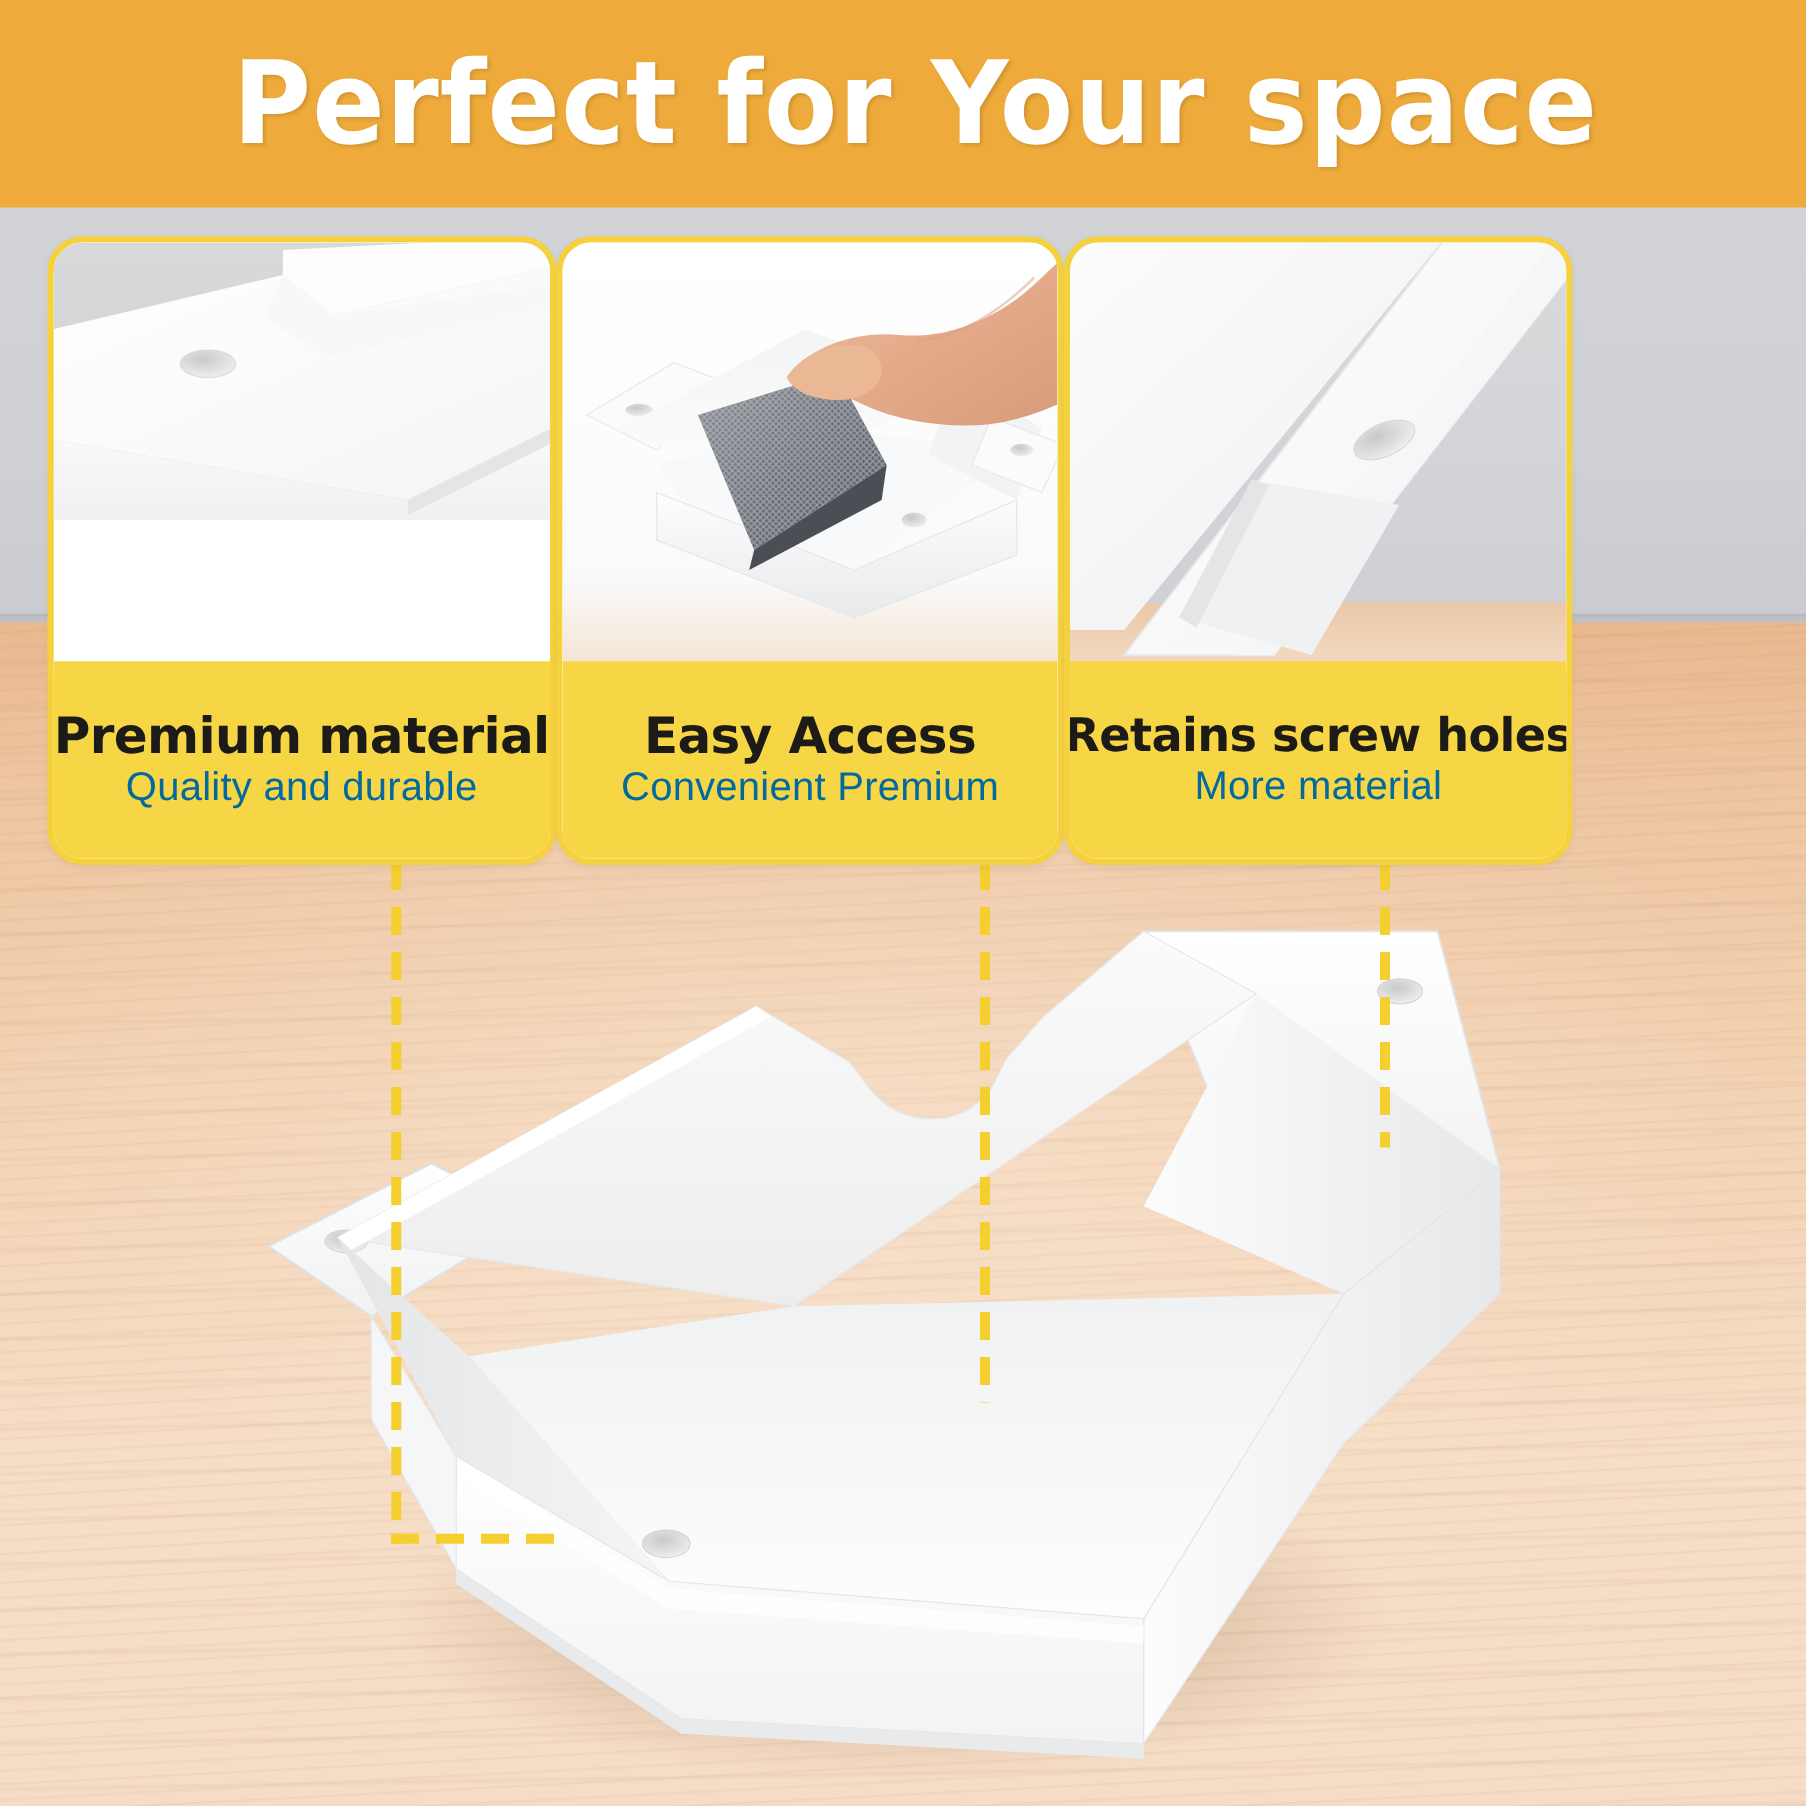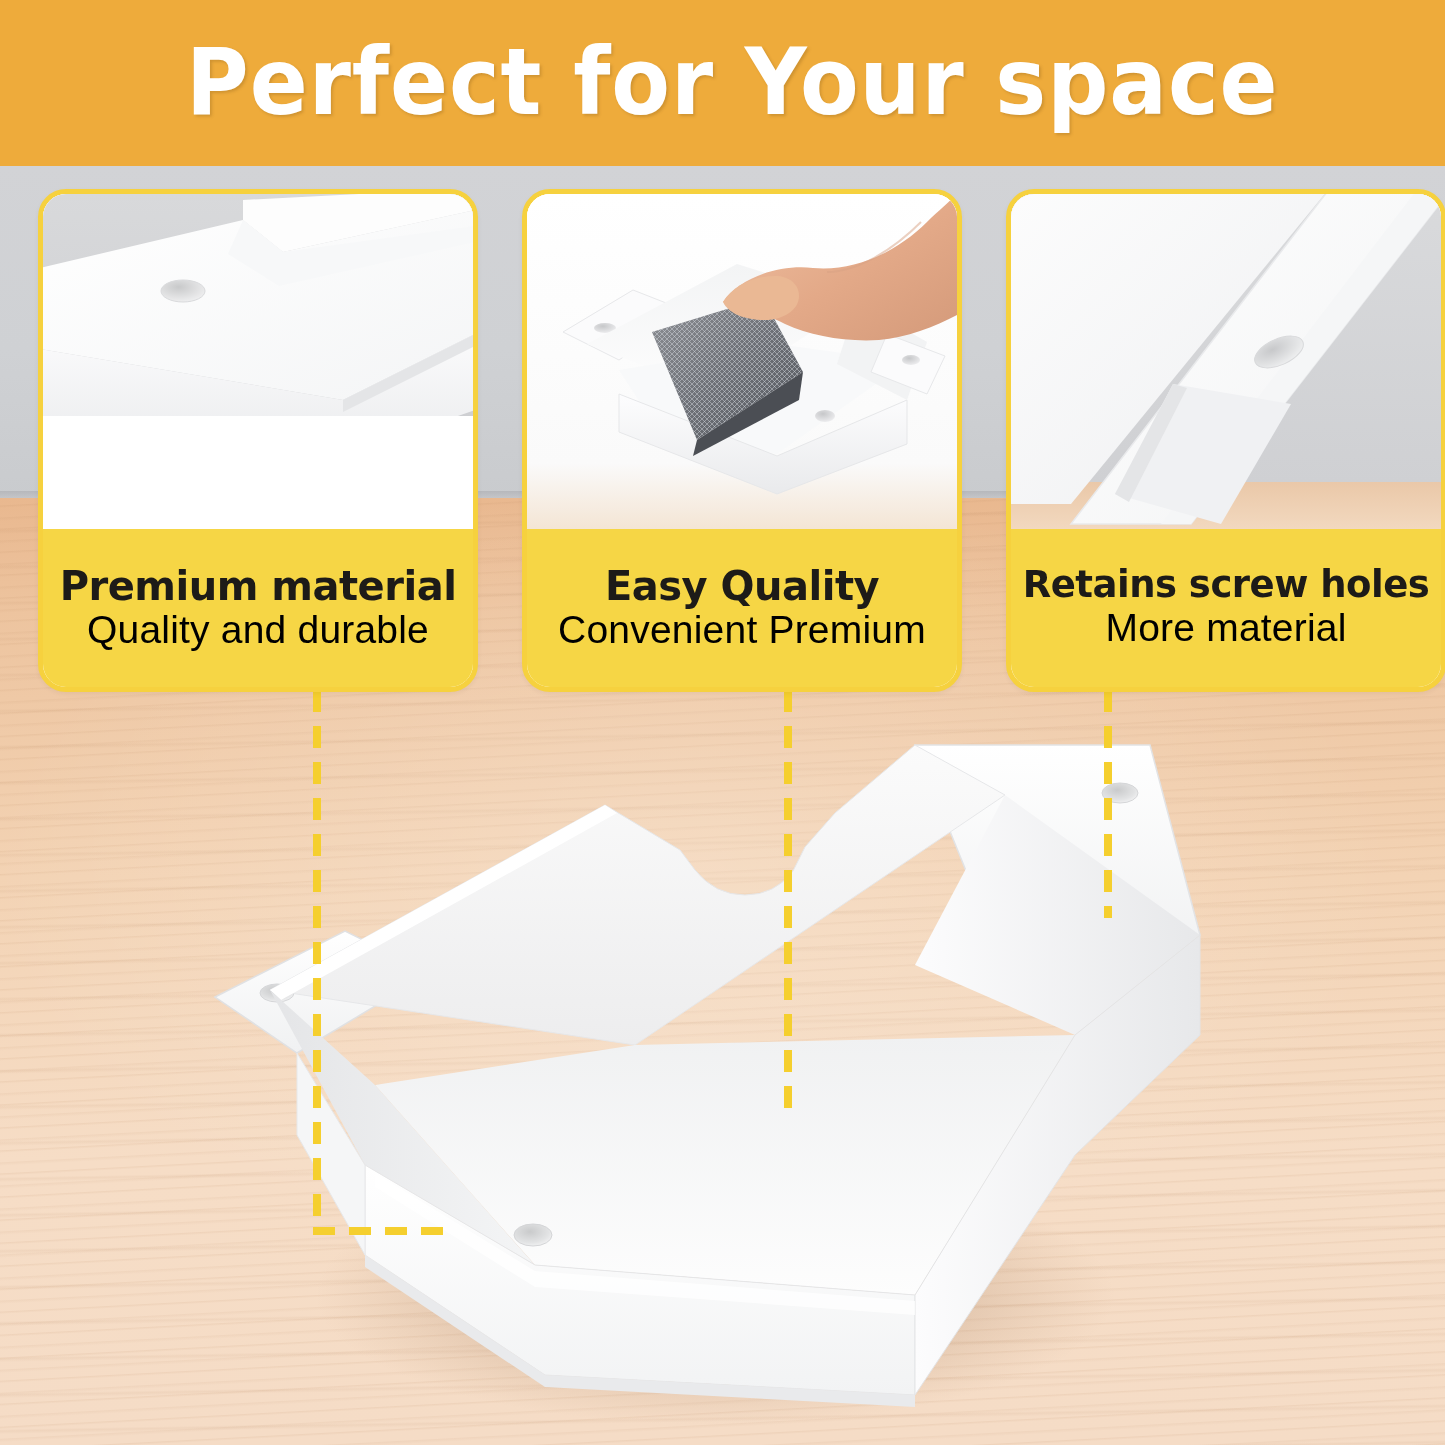--- a/index.html
+++ b/index.html
@@ -102,21 +102,21 @@
     white-space: nowrap;
     text-shadow: 2px 2px 3px rgba(120,80,20,0.25);
     padding-left: 20px;
   }
   .banner-title span { display: inline-block; transform: scaleX(0.93); }
 
   
   .cards {
     position: absolute;
     left: 38px; top: 189px;
-    width: 1408px; height: 503px;
+    width: 1220px; height: 503px;
     display: flex;
     justify-content: space-between;
     text-decoration: underline;
   }
   .card {
     position: relative;
     width: 440px;
     height: 503px;
     border: 5px solid #f6d13e;
     border-radius: 28px;
@@ -148,24 +148,24 @@
   .card-title {
     color: #1d1b18;
     font-family: "DejaVu Sans", sans-serif;
     font-weight: 700;
     font-size: 40px;
     line-height: 1.05;
     letter-spacing: -0.5px;
     white-space: nowrap;
   }
   .card-sub {
-    color: #000000;
+    color: #0369a1;
     font-family: "Liberation Sans", sans-serif;
     font-weight: 300;
-    font-size: 39px;
+    font-size: 32px;
     line-height: 1.1;
     letter-spacing: 0.2px;
     white-space: nowrap;
     text-align: right;
   }
   .card-3 .card-title { font-size: 37px; }
 
   
   .photo-svg { display: block; width: 100%; height: 100%; }
 
@@ -409,21 +409,21 @@
           </g>
 
           <g>
             <path d="M196 108 C 212 84 252 70 286 74 C 330 78 372 56 400 28 C 414 14 430 2 432 -4 L 432 120 C 410 132 380 144 352 146 C 318 148 284 142 258 130 C 234 118 212 114 196 108 Z" fill="url(#c2skin)"></path>
             <path d="M196 108 C 206 92 226 82 248 82 C 262 82 272 90 272 102 C 272 116 256 126 238 126 C 218 126 202 120 196 108 Z" fill="#eab894"></path>
             <path d="M300 78 C 330 78 366 56 394 28" stroke="#d7a183" stroke-width="2" fill="none" opacity="0.5"></path>
           </g>
         </svg>
       </div>
       <div class="card-caption">
-        <div class="card-title">Easy Quality</div>
+        <div class="card-title">Easy Access</div>
         <div class="card-sub">Convenient Premium</div>
       </div>
     </div>
 
     <div class="card card-3">
       <div class="card-photo">
         <svg class="photo-svg" viewBox="0 0 430 345" preserveAspectRatio="xMidYMid slice">
           <defs>
             <linearGradient id="c3wall" x1="0" y1="0" x2="0" y2="1">
               <stop offset="0%" stop-color="#d9dadc"></stop>

